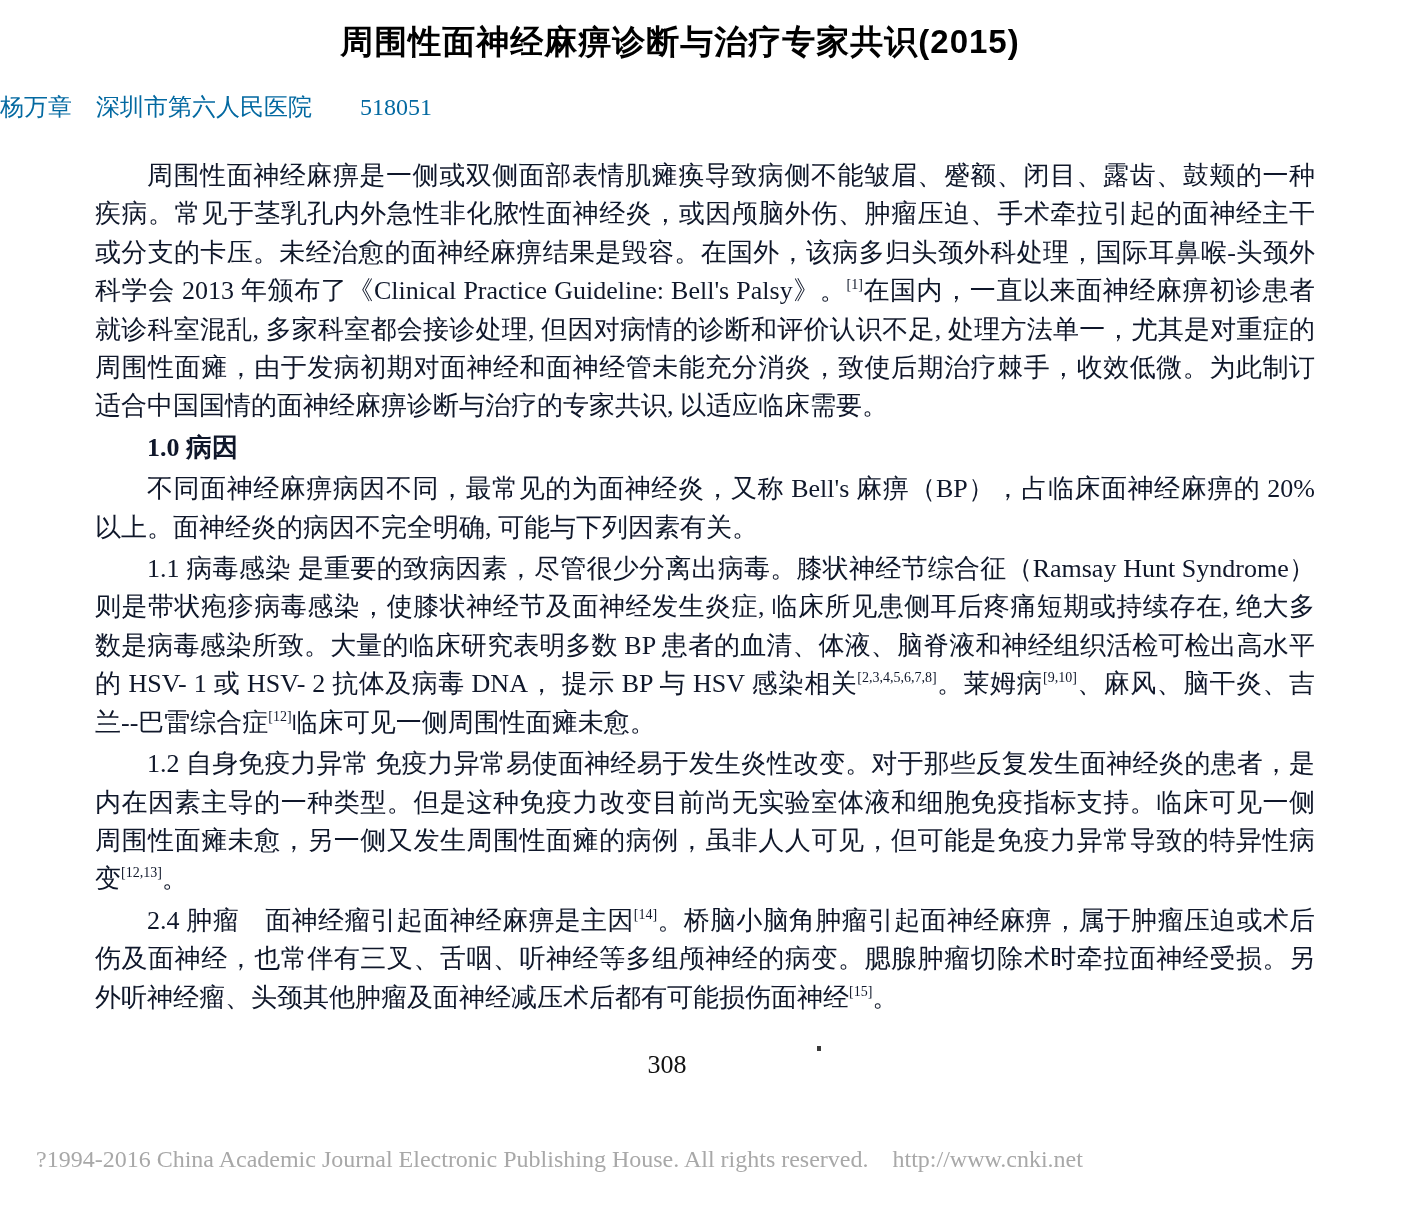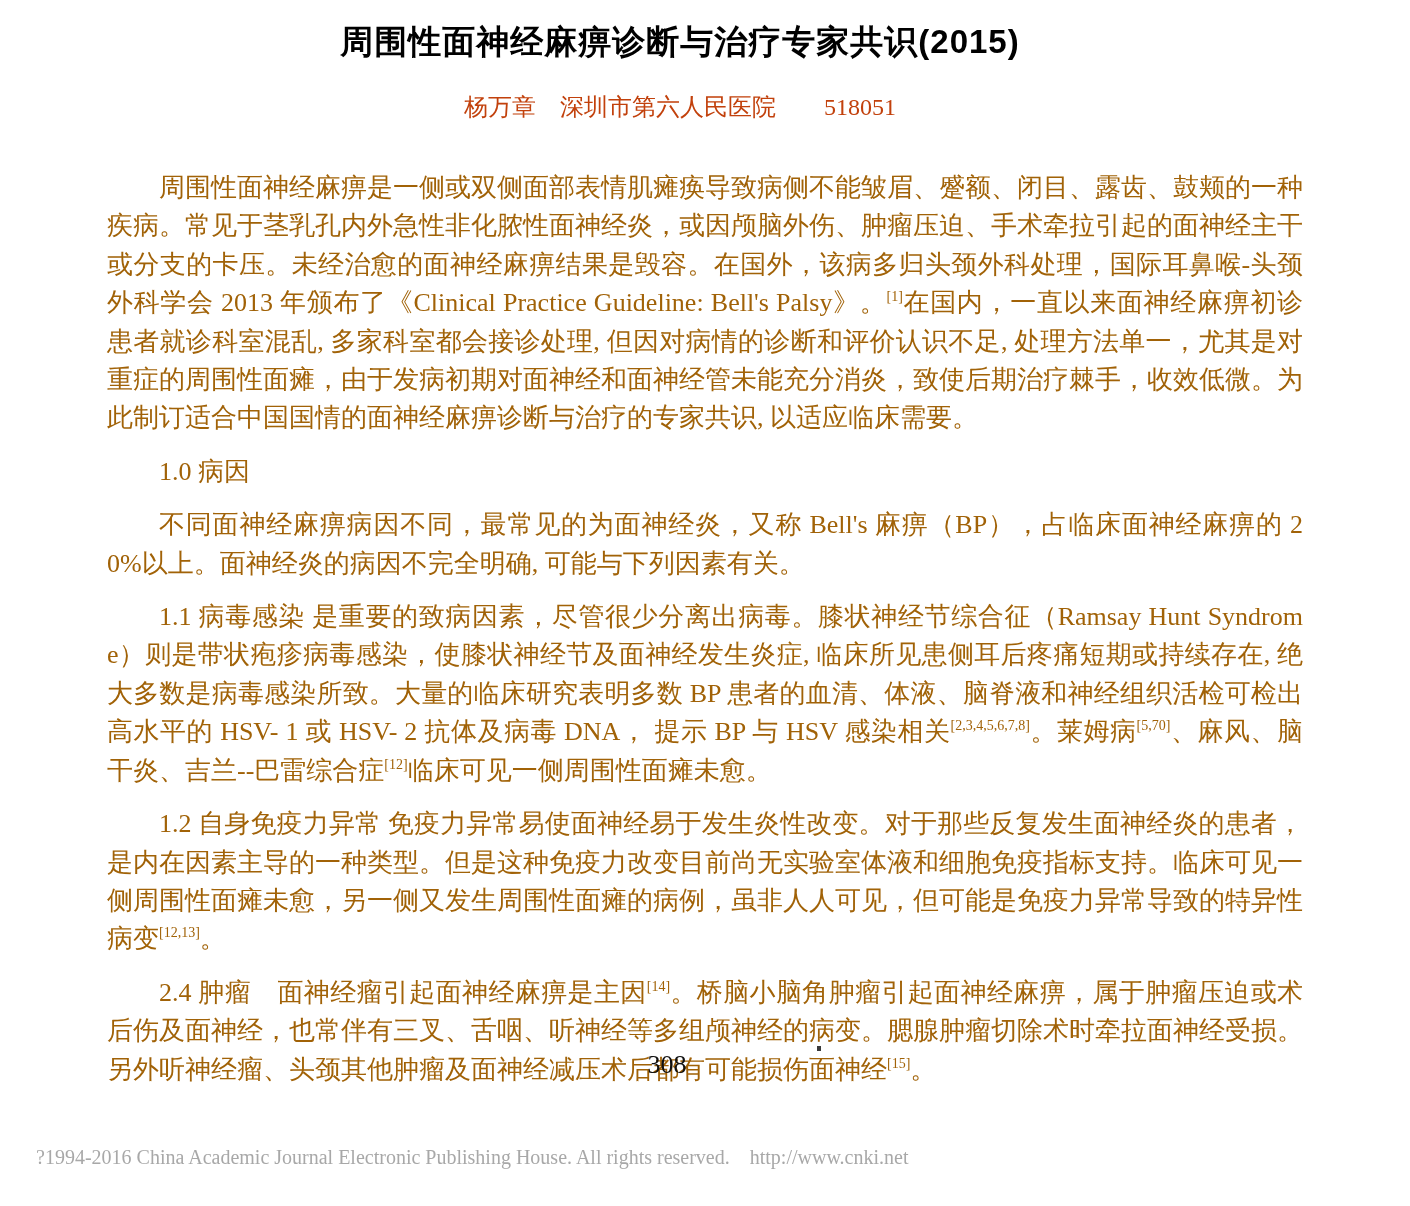--- a/index.html
+++ b/index.html
@@ -21,41 +21,41 @@
     padding-top: 20px;
     text-align: center;
     font-family: "Liberation Sans", sans-serif;
     font-weight: 700;
     font-size: 33px;
     letter-spacing: 1px;
     color: #000000;
   }
   .author {
     margin-top: 26px;
-    text-align: center;
+    text-align: left;
     font-size: 24px;
-    color: #c2410c;
+    color: #0369a1;
   }
   .body {
     position: absolute;
     top: 154px;
     left: 92px;
     width: 1226px;
   }
   .para {
-    margin: 15px;
+    margin: 3px;
     font-size: 26px;
     line-height: 38.4px;
     text-align: justify;
     text-indent: 2em;
-    color: #a16207;
+    color: #0f172a;
     word-break: break-all;
   }
   .para.heading {
-    font-weight: 400;
+    font-weight: 700;
     text-align: left;
   }
   .para sup {
     font-size: 14px;
     line-height: 0;
     vertical-align: super;
     letter-spacing: 0;
   }
   .pageno {
     position: absolute;
@@ -72,39 +72,39 @@
     left: 817px;
     top: 1046px;
     width: 4px;
     height: 5px;
     background: #3a3a3a;
   }
   .footer {
     position: absolute;
     left: 36px;
     top: 1146px;
-    font-size: 20px;
+    font-size: 24px;
     color: #a8a8a8;
     white-space: pre;
   }
 </style>
 </head>
 <body>
 
 <div class="page">
 
   <h1 class="title">周围性面神经麻痹诊断与治疗专家共识(2015)</h1>
 
   <div class="author">杨万章　深圳市第六人民医院　　518051</div>
 
   <div class="body">
     <p class="para"><span>周围性面神经麻痹是一侧或双侧面部表情肌瘫痪导致病侧不能皱眉、蹙额、闭目、露齿、鼓颊的一种疾病。常见于茎乳孔内外急性非化脓性面神经炎，或因颅脑外伤、肿瘤压迫、手术牵拉引起的面神经主干或分支的卡压。未经治愈的面神经麻痹结果是毁容。在国外，该病多归头颈外科处理，国际耳鼻喉-头颈外科学会 2013 年颁布了《Clinical Practice Guideline: Bell's Palsy》。</span><sup>[1]</sup><span>在国内，一直以来面神经麻痹初诊患者就诊科室混乱, 多家科室都会接诊处理, 但因对病情的诊断和评价认识不足, 处理方法单一，尤其是对重症的周围性面瘫，由于发病初期对面神经和面神经管未能充分消炎，致使后期治疗棘手，收效低微。为此制订适合中国国情的面神经麻痹诊断与治疗的专家共识, 以适应临床需要。</span></p>
     <p class="para heading"><span>1.0 病因</span></p>
     <p class="para"><span>不同面神经麻痹病因不同，最常见的为面神经炎，又称 Bell's 麻痹（BP），占临床面神经麻痹的 20%以上。面神经炎的病因不完全明确, 可能与下列因素有关。</span></p>
-    <p class="para"><span>1.1 病毒感染 是重要的致病因素，尽管很少分离出病毒。膝状神经节综合征（Ramsay Hunt Syndrome）则是带状疱疹病毒感染，使膝状神经节及面神经发生炎症, 临床所见患侧耳后疼痛短期或持续存在, 绝大多数是病毒感染所致。大量的临床研究表明多数 BP 患者的血清、体液、脑脊液和神经组织活检可检出高水平的 HSV- 1 或 HSV- 2 抗体及病毒 DNA， 提示 BP 与 HSV 感染相关</span><sup>[2,3,4,5,6,7,8]</sup><span>。莱姆病</span><sup>[5,70]</sup><span>、麻风、脑干炎、吉兰--巴雷综合症</span><sup>[12]</sup><span>临床可见一侧周围性面瘫未愈。</span></p>
+    <p class="para"><span>1.1 病毒感染 是重要的致病因素，尽管很少分离出病毒。膝状神经节综合征（Ramsay Hunt Syndrome）则是带状疱疹病毒感染，使膝状神经节及面神经发生炎症, 临床所见患侧耳后疼痛短期或持续存在, 绝大多数是病毒感染所致。大量的临床研究表明多数 BP 患者的血清、体液、脑脊液和神经组织活检可检出高水平的 HSV- 1 或 HSV- 2 抗体及病毒 DNA， 提示 BP 与 HSV 感染相关</span><sup>[2,3,4,5,6,7,8]</sup><span>。莱姆病</span><sup>[9,10]</sup><span>、麻风、脑干炎、吉兰--巴雷综合症</span><sup>[12]</sup><span>临床可见一侧周围性面瘫未愈。</span></p>
     <p class="para"><span>1.2 自身免疫力异常 免疫力异常易使面神经易于发生炎性改变。对于那些反复发生面神经炎的患者，是内在因素主导的一种类型。但是这种免疫力改变目前尚无实验室体液和细胞免疫指标支持。临床可见一侧周围性面瘫未愈，另一侧又发生周围性面瘫的病例，虽非人人可见，但可能是免疫力异常导致的特异性病变</span><sup>[12,13]</sup><span>。</span></p>
     <p class="para"><span>2.4 肿瘤　面神经瘤引起面神经麻痹是主因</span><sup>[14]</sup><span>。桥脑小脑角肿瘤引起面神经麻痹，属于肿瘤压迫或术后伤及面神经，也常伴有三叉、舌咽、听神经等多组颅神经的病变。腮腺肿瘤切除术时牵拉面神经受损。另外听神经瘤、头颈其他肿瘤及面神经减压术后都有可能损伤面神经</span><sup>[15]</sup><span>。</span></p>
   </div>
 
   <div class="speck"></div>
 
   <div class="pageno">308</div>
 
   <div class="footer">?1994-2016 China Academic Journal Electronic Publishing House. All rights reserved.    http://www.cnki.net</div>
 

